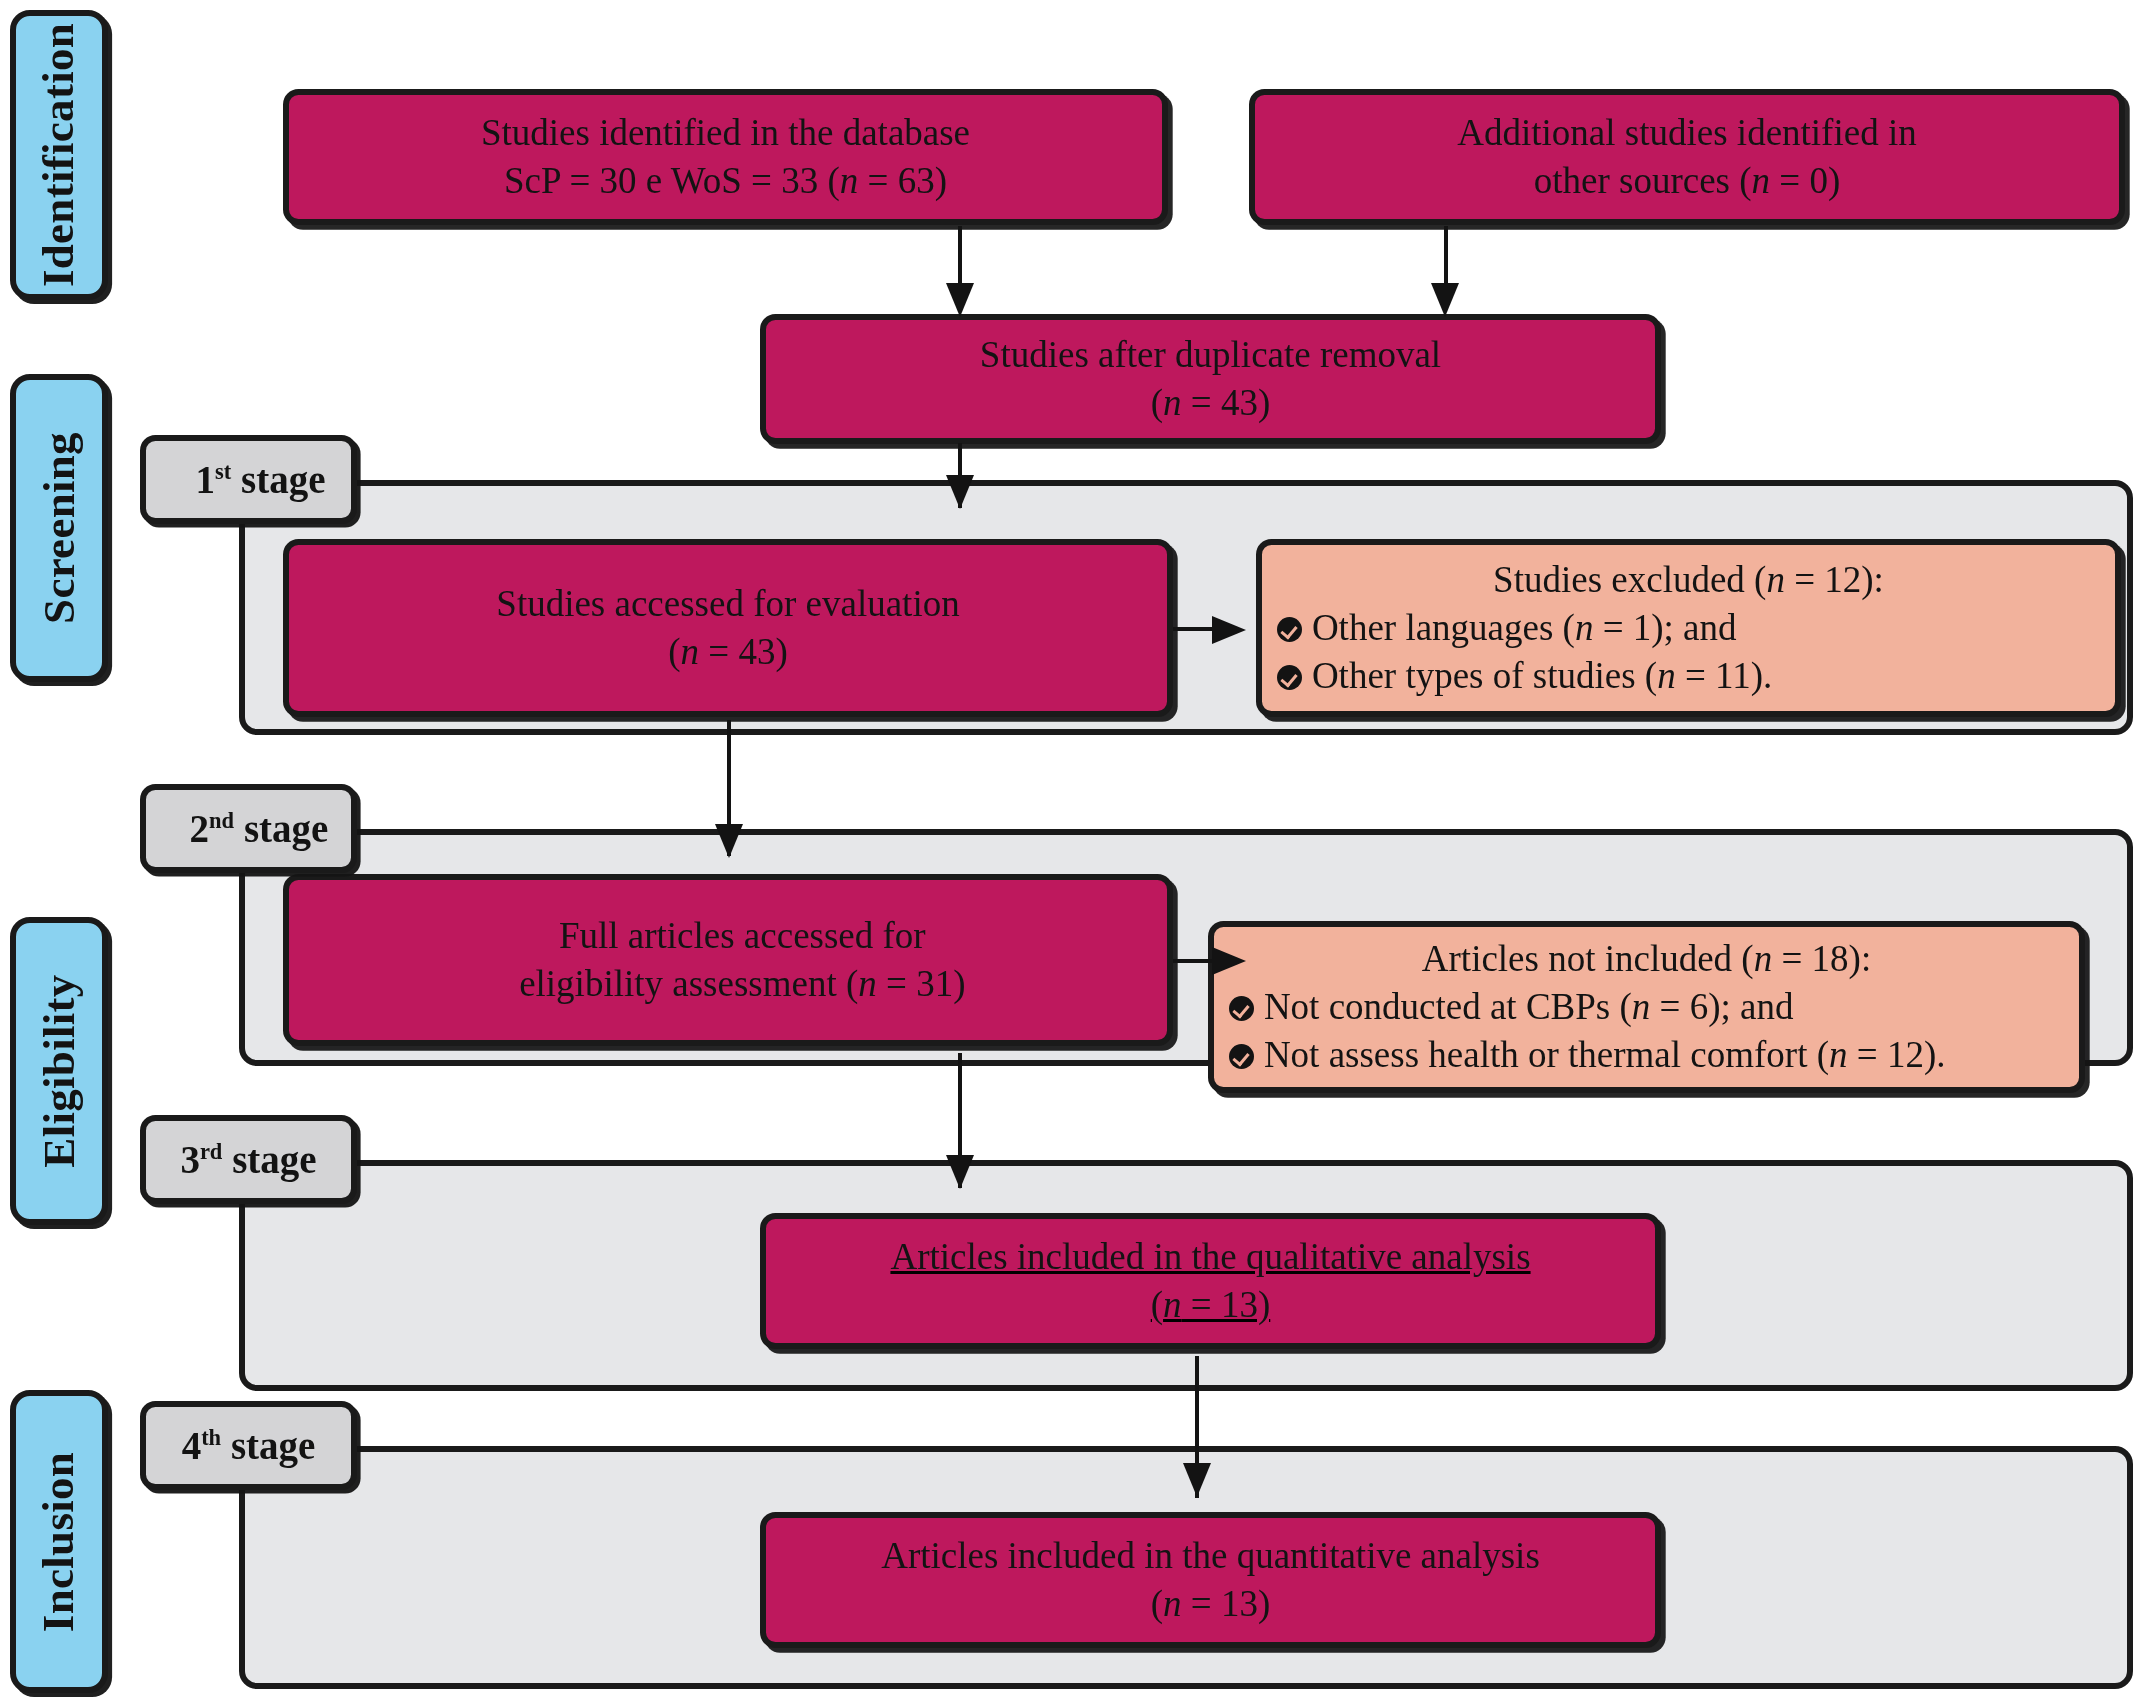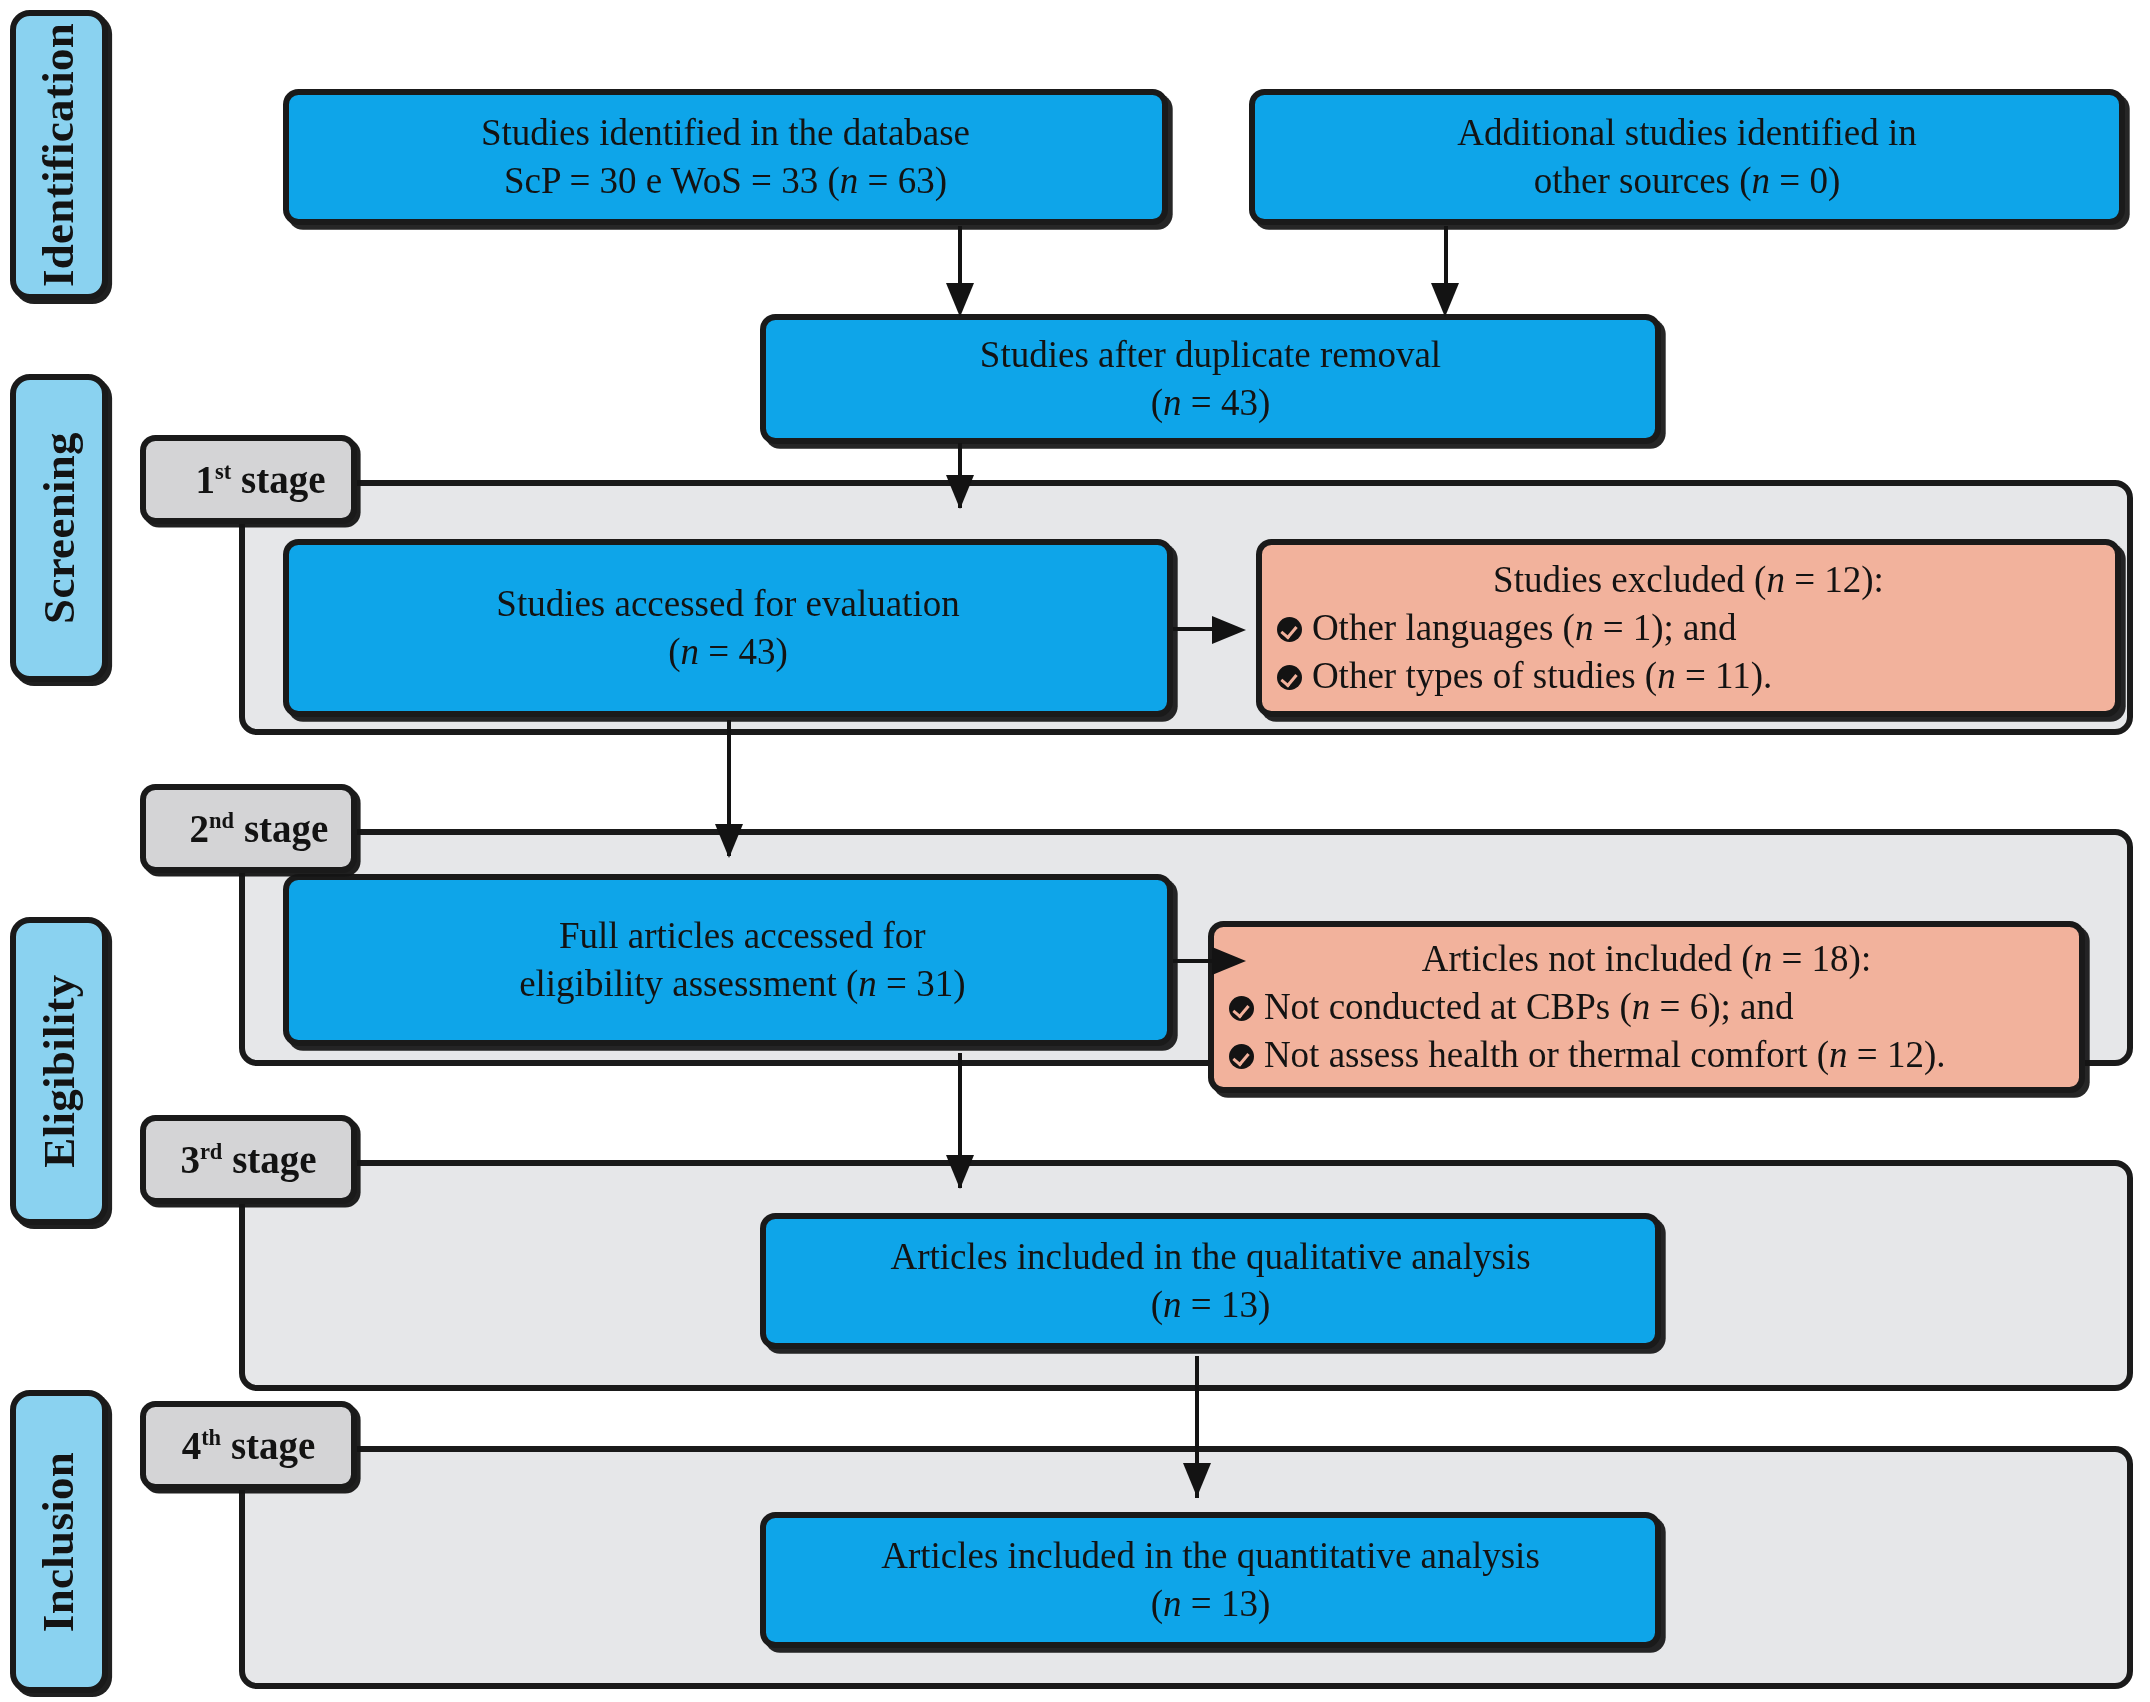--- a/index.html
+++ b/index.html
@@ -72,21 +72,21 @@
     border: 6px solid #1a1a1a;
     border-radius: 15.4px;
     display: flex;
     flex-direction: column;
     align-items: center;
     justify-content: center;
     box-shadow: 4.7px 4.7px 0 rgba(20,20,20,0.92);
     z-index: 4;
     padding: 6px 15.4px;
   }
-  .nodebox.green { background: #0ea5e9; }
+  .nodebox.green { background: #be185d; }
   .nodebox.salmon { background: #f2b29c; }
   .nodebox .line {
     font-size: 37px;
     color: #131313;
     line-height: 1.30;
     text-align: center;
     white-space: nowrap;
   }
   .nodebox.salmon .line { text-align: left; width: 100%; }
   .nodebox.salmon .line.hdr { text-align: center; }
@@ -238,21 +238,21 @@
     <div class="line">Full articles accessed for</div>
     <div class="line"><span>eligibility assessment (</span><i>n</i><span> = 31)</span></div>
   </div>
 
   <div class="abs nodebox salmon" style="left:1208px; top:878px; width:877px; height:172px;margin-top:43px;">
     <div class="line hdr"><span>Articles not included (</span><i>n</i><span> = 18):</span></div>
     <div class="line"><span class="bullet"></span><span>Not conducted at CBPs (</span><i>n</i><span> = 6); and</span></div>
     <div class="line"><span class="bullet"></span><span>Not assess health or thermal comfort (</span><i>n</i><span> = 12).</span></div>
   </div>
 
-  <div class="abs nodebox green" style="left:760px; top:1213px; width:901px; height:136px;">
+  <div class="abs nodebox green" style="left:760px; top:1213px; width:901px; height:136px;text-decoration:underline;">
     <div class="line">Articles included in the qualitative analysis</div>
     <div class="line"><span>(</span><i>n</i><span> = 13)</span></div>
   </div>
 
   <div class="abs nodebox green" style="left:760px; top:1512px; width:901px; height:136px;">
     <div class="line">Articles included in the quantitative analysis</div>
     <div class="line"><span>(</span><i>n</i><span> = 13)</span></div>
   </div>
 
 </div>

